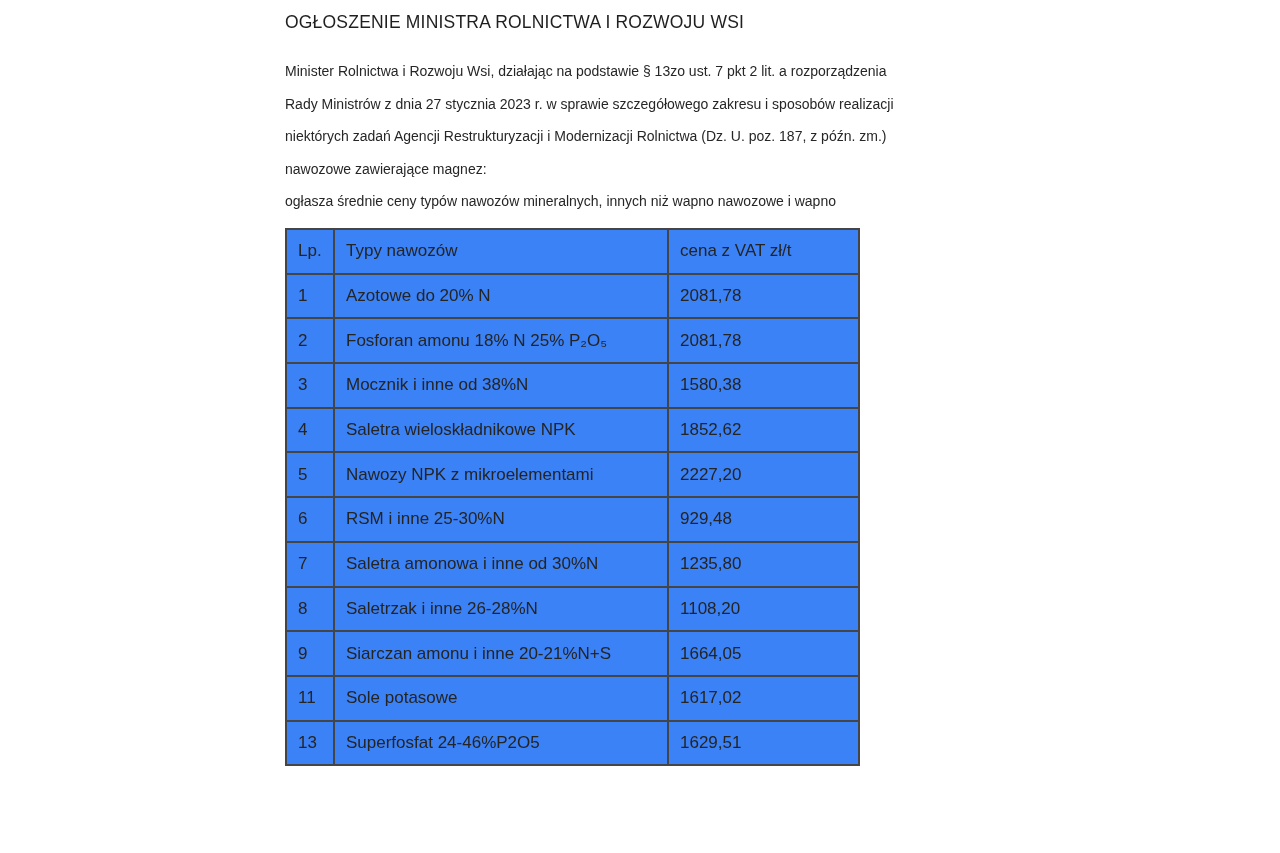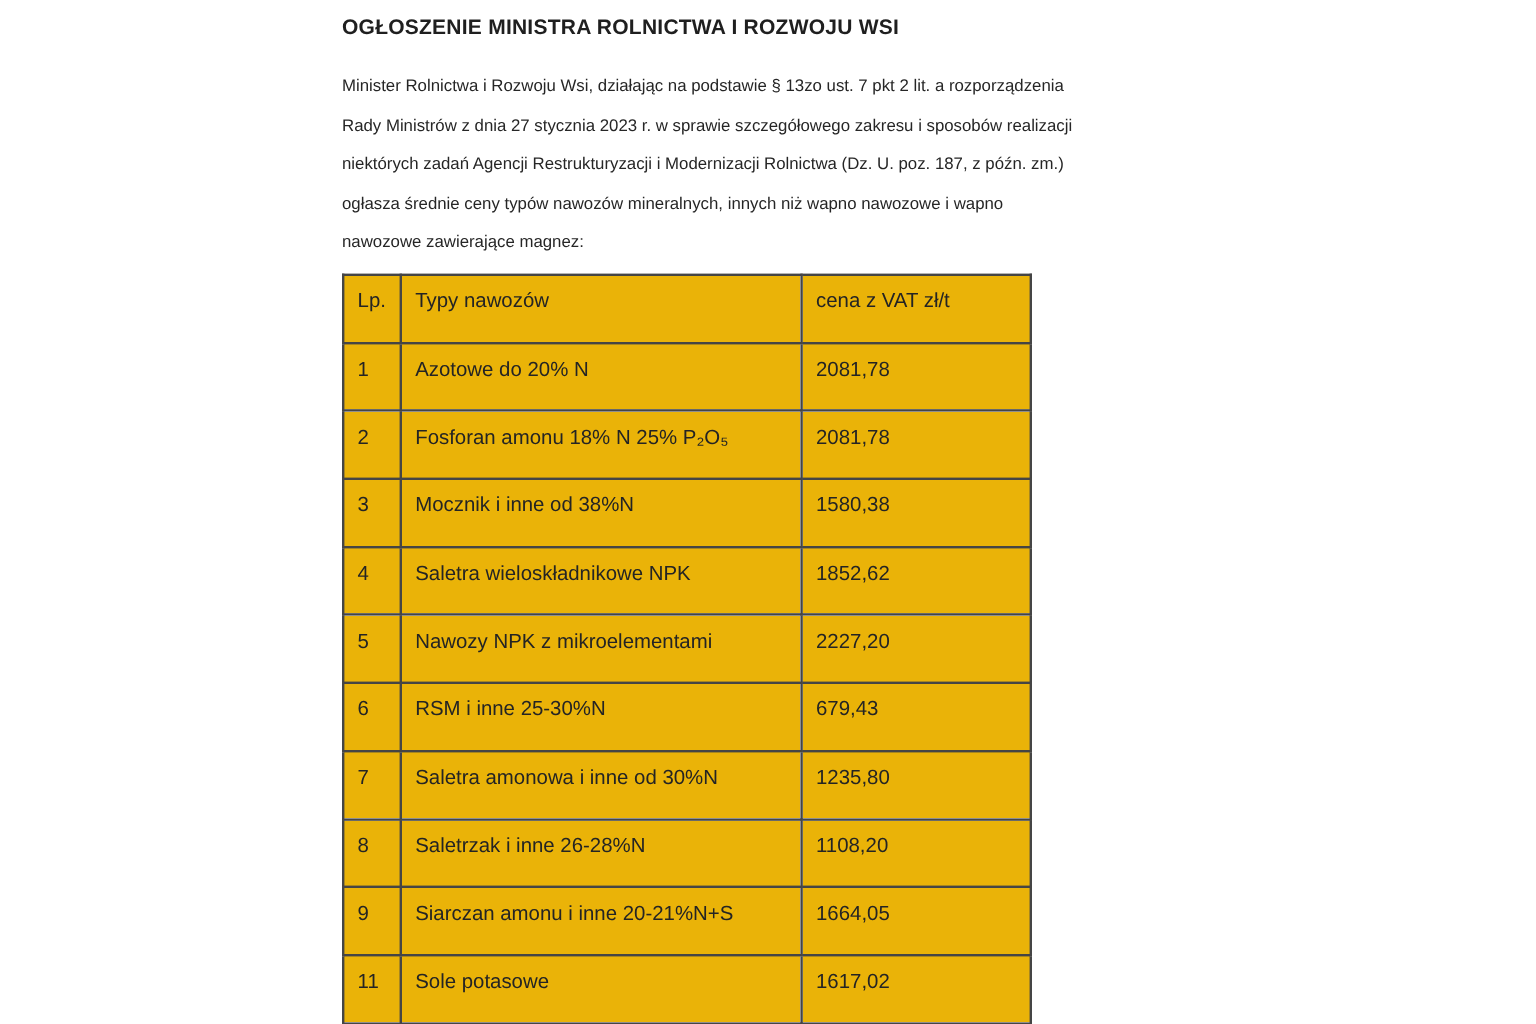--- a/index.html
+++ b/index.html
@@ -10,21 +10,21 @@
     height: 853px;
     overflow: hidden;
     font-family: "Liberation Sans", "DejaVu Sans", sans-serif;
     color: #222222;
   }
   .doc-title {
     position: absolute;
     left: 285px;
     top: 12px;
     font-size: 17.5px;
-    font-weight: 700;
+    font-weight: 400;
     letter-spacing: 0.2px;
     color: #1f1f1f;
     white-space: nowrap;
   }
   .doc-intro {
     position: absolute;
     left: 285px;
     top: 55px;
     width: 830px;
     font-size: 14px;
@@ -40,43 +40,43 @@
     top: 228px;
     border-collapse: collapse;
     table-layout: fixed;
     font-size: 17px;
     color: #242424;
   }
   .price-table th,
   .price-table td {
     border: 2px solid #454545;
     height: 42.7px;
-    padding: 0 10px 12px 11px;
+    padding: 0 10px 0 11px;
     vertical-align: middle;
     text-align: left;
     font-weight: 400;
     white-space: nowrap;
     overflow: hidden;
-    background: #eab308;
+    background: #3b82f6;
   }
   .col-lp    { width: 48px;  }
   .col-type  { width: 334px; }
   .col-price { width: 191px; }
 </style>
 </head>
 <body>
 
 <div class="doc-title">OGŁOSZENIE MINISTRA ROLNICTWA I ROZWOJU WSI</div>
 
 <div class="doc-intro">
     <div class="para-line">Minister Rolnictwa i Rozwoju Wsi, działając na podstawie § 13zo ust. 7 pkt 2 lit. a rozporządzenia</div>
     <div class="para-line">Rady Ministrów z dnia 27 stycznia 2023 r. w sprawie szczegółowego zakresu i sposobów realizacji</div>
     <div class="para-line">niektórych zadań Agencji Restrukturyzacji i Modernizacji Rolnictwa (Dz. U. poz. 187, z późn. zm.)</div>
+    <div class="para-line">nawozowe zawierające magnez:</div>
     <div class="para-line">ogłasza średnie ceny typów nawozów mineralnych, innych niż wapno nawozowe i wapno</div>
-    <div class="para-line">nawozowe zawierające magnez:</div>
   </div>
 
 <table class="price-table">
   <colgroup>
     <col class="col-lp">
     <col class="col-type">
     <col class="col-price">
   </colgroup>
   <thead>
     <tr>
@@ -112,21 +112,21 @@
 
   <tr>
     <td>5</td>
     <td>Nawozy NPK z mikroelementami</td>
     <td>2227,20</td>
   </tr>
 
   <tr>
     <td>6</td>
     <td>RSM i inne 25-30%N</td>
-    <td>679,43</td>
+    <td>929,48</td>
   </tr>
 
   <tr>
     <td>7</td>
     <td>Saletra amonowa i inne od 30%N</td>
     <td>1235,80</td>
   </tr>
 
   <tr>
     <td>8</td>

